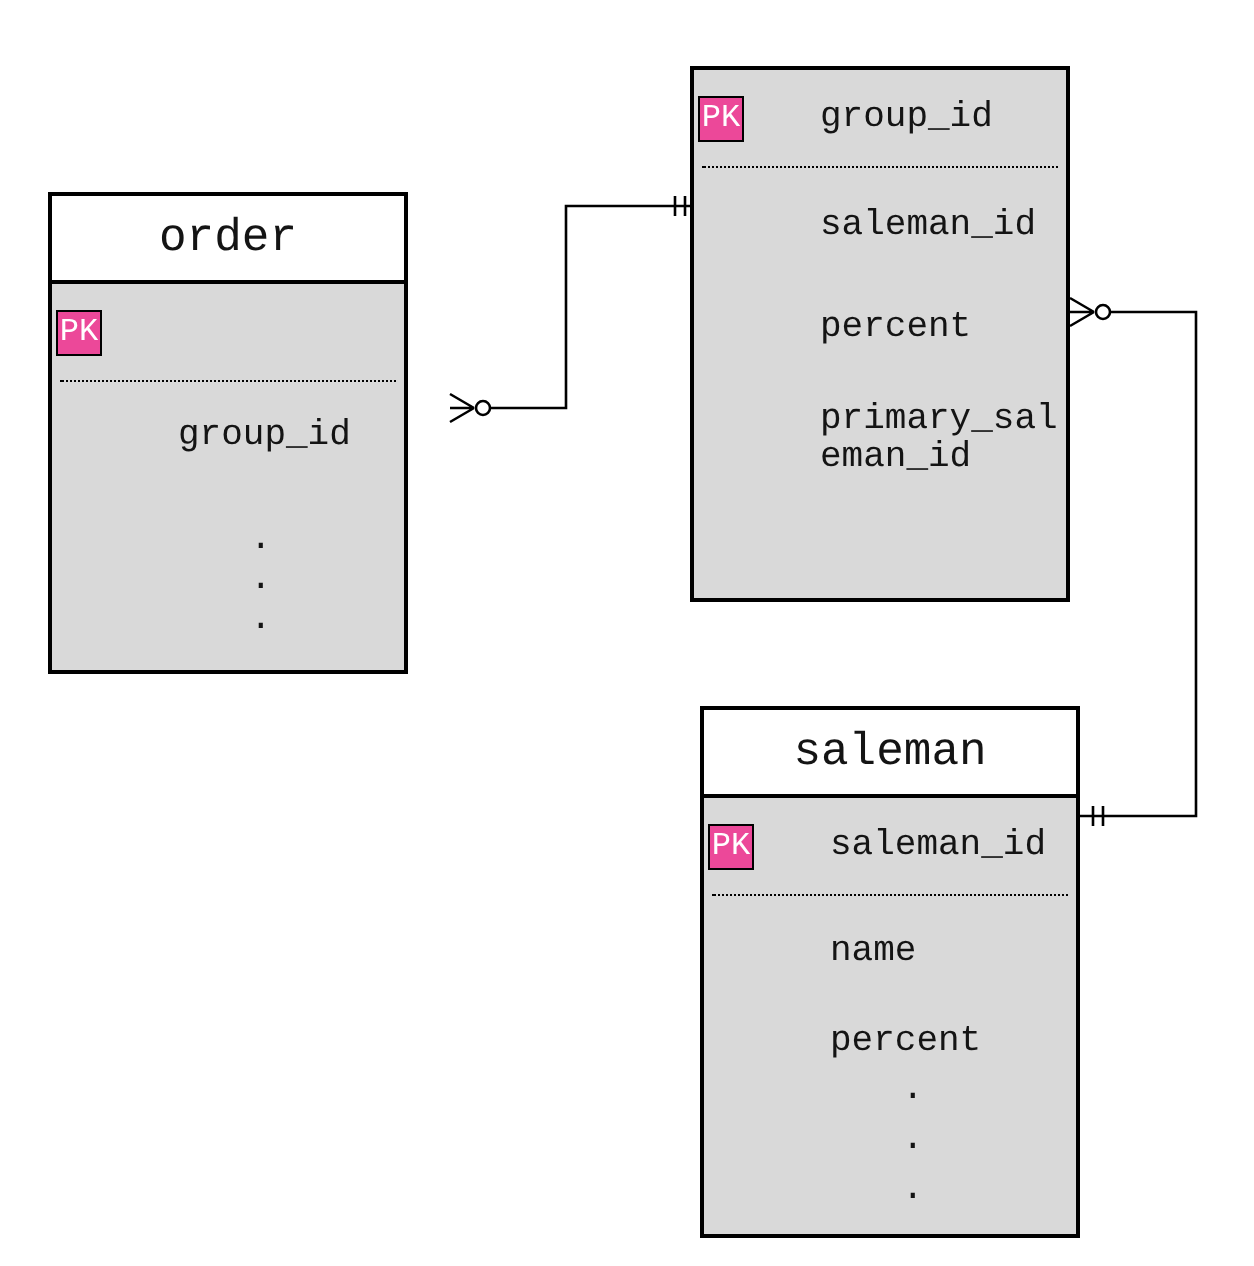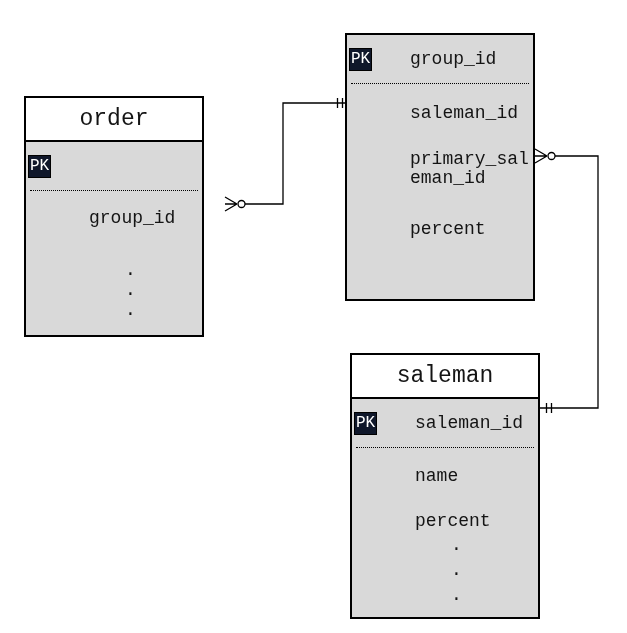--- a/index.html
+++ b/index.html
@@ -17,21 +17,21 @@
   }
   .etable .thead{
     height:42px;line-height:42px;background:#ffffff;
     border-bottom:2px solid #000;text-align:center;
     font-size:23px;letter-spacing:0;white-space:nowrap;overflow:hidden;
   }
   .tbody{padding-top:10px;font-size:18px;line-height:19px;}
   .pkrow{display:flex;align-items:center;height:28px;padding-left:2px;}
   .pkbadge{
     flex:0 0 auto;width:23px;height:23px;box-sizing:border-box;
-    border:1px solid #000;background:#0f172a;color:#fff;
+    border:1px solid #000;background:#ec4899;color:#fff;
     font-size:16px;line-height:21px;text-align:center;
   }
   .pkname{margin-left:38px;white-space:nowrap;}
   .sep{height:0;border-top:1px dotted #000;margin:10px 4px 0 4px;}
   .frow{margin-left:63px;width:120px;word-break:break-all;}
   .drow{padding-left:99px;height:19px;}
 </style>
 </head>
 <body>
 
@@ -77,22 +77,22 @@
   </section>
 
   <section class="etable" style="left:345px;top:33px;width:190px;height:268px;">
     <div class="tbody">
       <div class="pkrow">
         <span class="pkbadge">PK</span>
         <span class="pkname">group_id</span>
       </div>
       <div class="sep"></div>
       <div class="frow" style="margin-top:20px;">saleman_id</div>
+      <div class="frow" style="margin-top:32px;">percent</div>
       <div class="frow" style="margin-top:27px;">primary_saleman_id</div>
-      <div class="frow" style="margin-top:32px;">percent</div>
     </div>
   </section>
 
   <section class="etable" style="left:350px;top:353px;width:190px;height:266px;">
     <div class="thead">saleman</div>
     <div class="tbody">
       <div class="pkrow">
         <span class="pkbadge">PK</span>
         <span class="pkname">saleman_id</span>
       </div>

